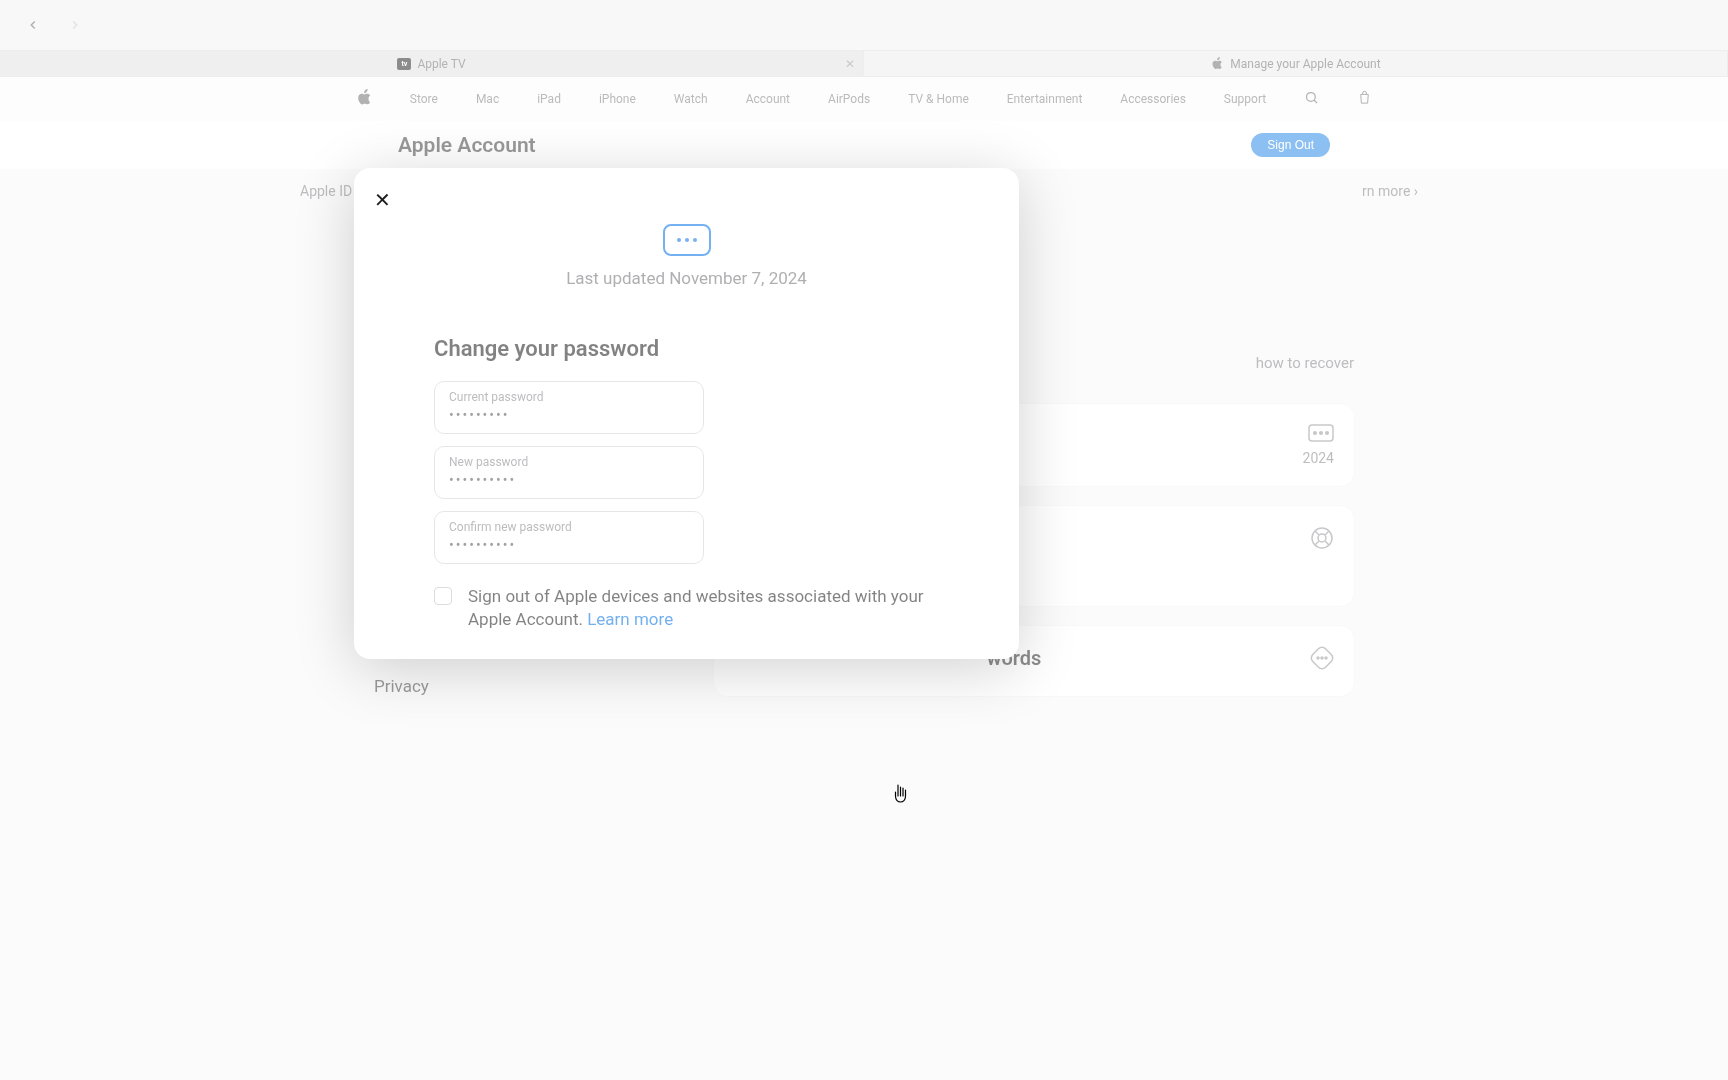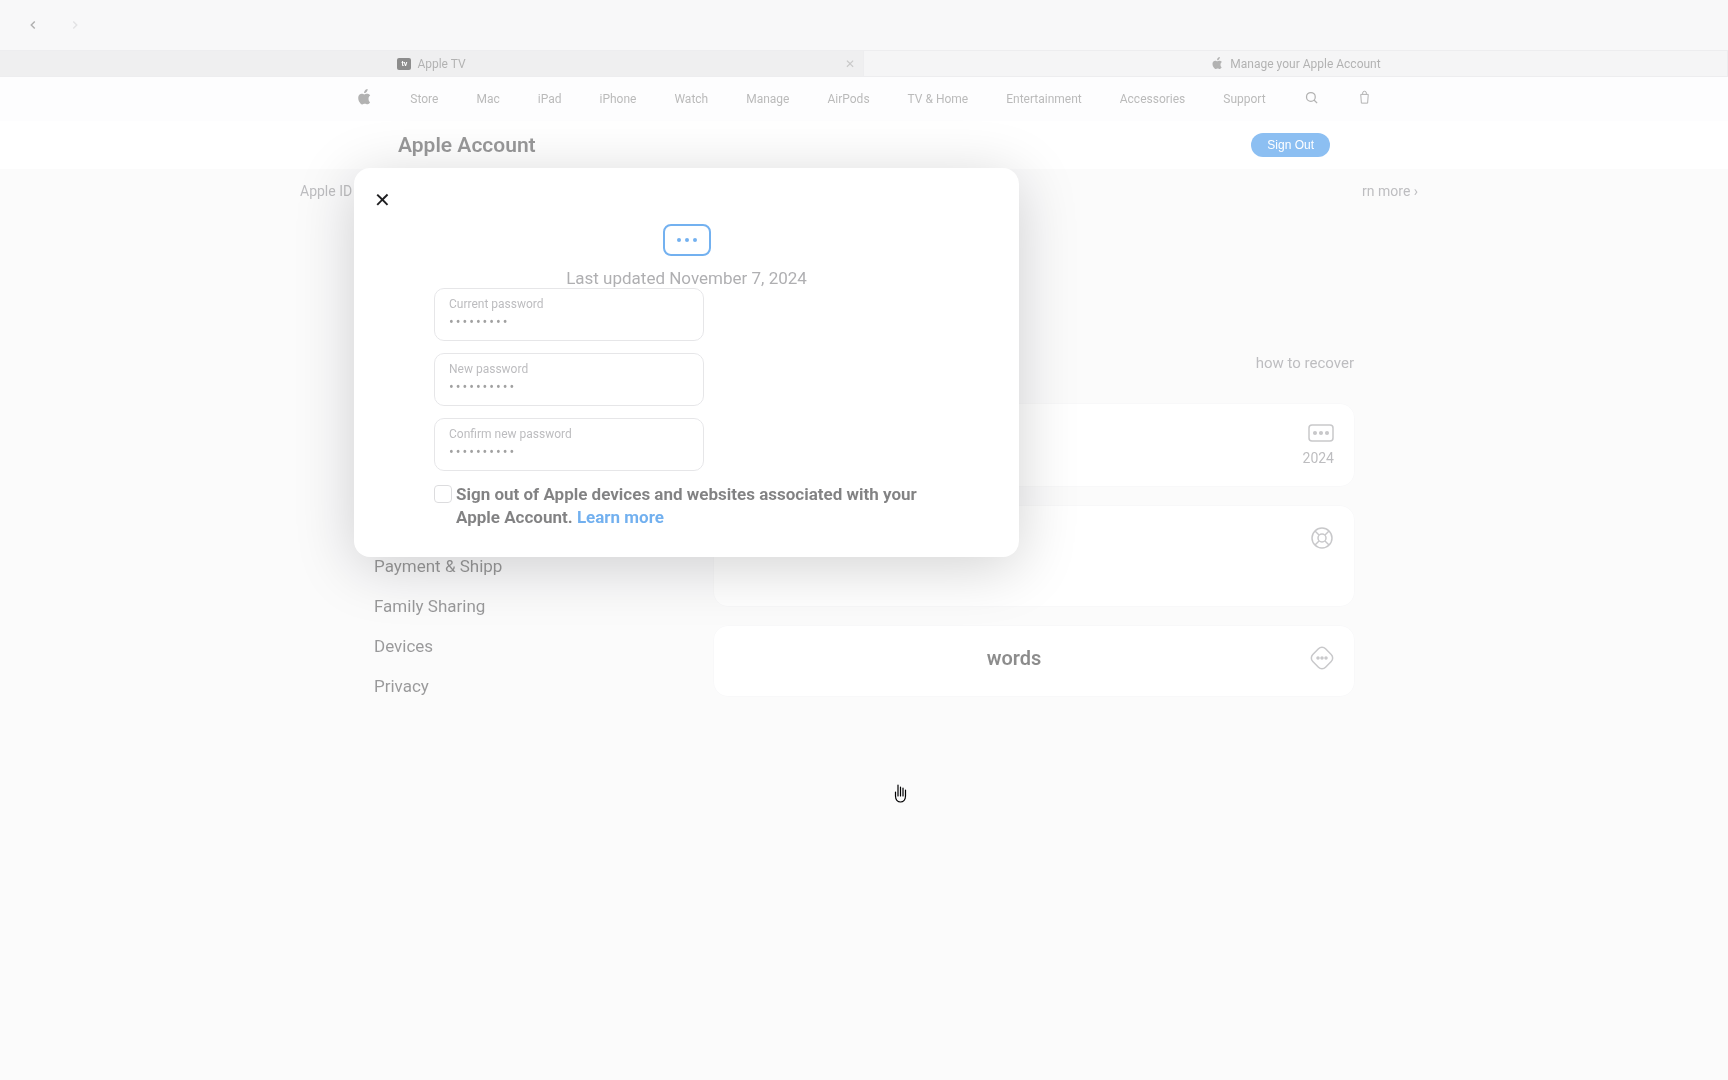--- a/index.html
+++ b/index.html
@@ -278,28 +278,27 @@
       color: #86868b;
     }
     .field-value {
       font-size: 14px;
       color: #555;
       letter-spacing: 2px;
       margin-top: 3px;
     }
     .checkbox-row {
       display: flex;
-      gap: 4px;
+      gap: 16px;
       margin-left: 40px;
-      margin-top: 12px;
+      margin-top: 21px;
       font-size: 17px;
       color: #1d1d1f;
       line-height: 1.35;
       max-width: 520px;
-      font-weight: bold;
     }
     .checkbox-box {
       width: 18px;
       height: 18px;
       border: 1.5px solid #c0c0c4;
       border-radius: 4px;
       flex-shrink: 0;
       margin-top: 2px;
     }
     .learn-link { color: #0071e3; }
@@ -373,21 +372,21 @@
   <span class="nav-item apple-logo">
     <svg viewBox="0 0 14 18" fill="#555">
         <path d="M11.5 9.5c0-2 1.6-3 1.7-3.1-0.9-1.4-2.4-1.6-2.9-1.6-1.2-0.1-2.4 0.7-3 0.7-0.6 0-1.6-0.7-2.6-0.7C3 4.8 1.2 6 1.2 8.7c0 1.7 0.6 3.5 1.4 4.6 0.7 1 1.5 2.2 2.6 2.1 1-0.04 1.4-0.7 2.7-0.7 1.2 0 1.6 0.7 2.7 0.6 1.1 0 1.8-1 2.5-2-0.8-0.4-1.6-1.5-1.6-3.8zM9.7 2.8C10.3 2.1 10.7 1.1 10.6 0c-0.9 0-2 0.6-2.6 1.4-0.6 0.7-1 1.7-0.9 2.7 1 0.1 2-0.5 2.6-1.3z"></path>
       </svg>
   </span>
   <span class="nav-item">Store</span>
   <span class="nav-item">Mac</span>
   <span class="nav-item">iPad</span>
   <span class="nav-item">iPhone</span>
   <span class="nav-item">Watch</span>
-  <span class="nav-item">Manage</span>
+  <span class="nav-item">Account</span>
   <span class="nav-item">AirPods</span>
   <span class="nav-item">TV &amp; Home</span>
   <span class="nav-item">Entertainment</span>
   <span class="nav-item">Accessories</span>
   <span class="nav-item">Support</span>
   <span class="nav-item">
     <svg width="15" height="15" viewBox="0 0 24 24" fill="none" stroke="#555" stroke-width="2">
         <circle cx="11" cy="11" r="7"></circle>
         <line x1="21" y1="21" x2="16" y2="16"></line>
       </svg>
@@ -479,20 +478,21 @@
   <div class="modal-close">✕</div>
   <div class="modal-body">
     <div class="modal-icon-wrap">
       <div class="pw-icon">
           <span></span>
           <span></span>
           <span></span>
         </div>
     </div>
     <div class="modal-sub">Last updated November 7, 2024</div>
+    <div class="form-heading">Change your password</div>
 
     <div class="field">
       <div class="field-label">Current password</div>
       <div class="field-value">•••••••••</div>
     </div>
     <div class="field">
       <div class="field-label">New password</div>
       <div class="field-value">••••••••••</div>
     </div>
     <div class="field">

